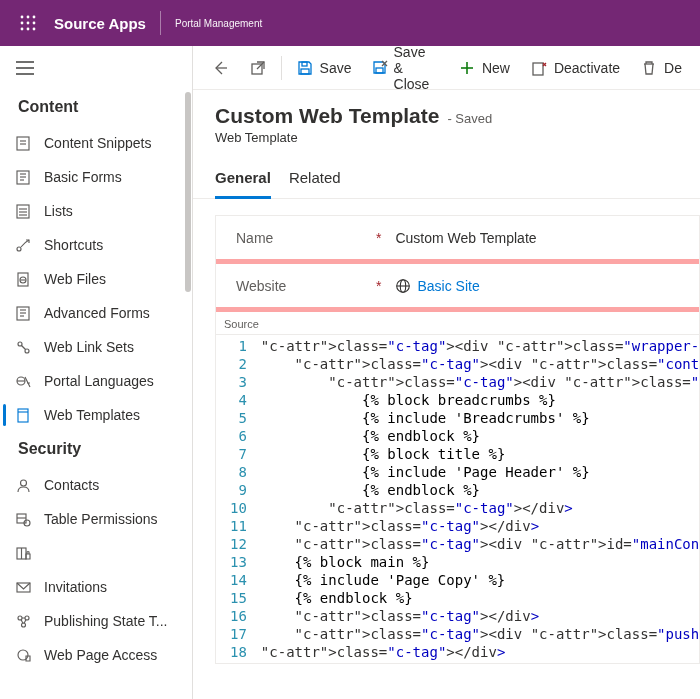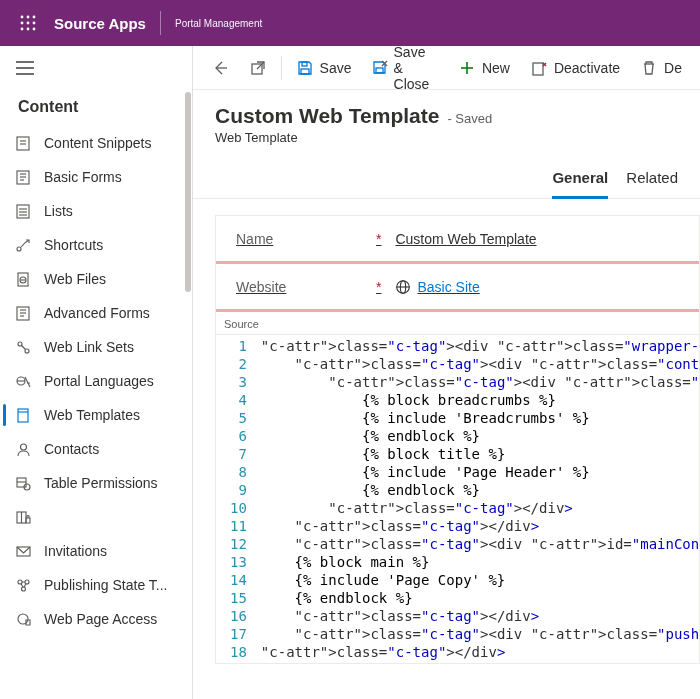--- a/index.html
+++ b/index.html
@@ -25,26 +25,26 @@
   .cmdbtn { display: flex; align-items: center; height: 52px; padding: 0 10px; cursor: pointer; }
   .cmdicon { width: 18px; height: 18px; display: flex; align-items: center; justify-content: center; margin-right: 6px; }
   .cmdicon.only { margin-right: 0; }
   .cmdlabel { font-size: 14px; color: #323130; }
   .cmdsep { width: 1px; height: 24px; background: #e1dfdd; margin: 0 4px; }
   .page-header { padding: 14px 22px 10px; }
   .title-row { display: flex; align-items: baseline; gap: 8px; }
   .title { font-size: 21px; font-weight: 600; }
   .saved { font-size: 13px; color: #605e5c; }
   .subtitle { font-size: 13px; color: #323130; margin-top: 2px; }
-  .tabs { display: flex; gap: 18px; padding: 14px 22px 0; border-bottom: 1px solid #edebe9; justify-content: flex-end; }
+  .tabs { display: flex; gap: 18px; padding: 14px 22px 0; border-bottom: 1px solid #edebe9; }
   .tab { padding-bottom: 10px; font-size: 15px; cursor: pointer; color: #323130; }
   .tab.active { font-weight: 600; border-bottom: 3px solid #0078d4; margin-bottom: -1px; }
   .form-area { padding: 16px 0 0 22px; overflow: hidden; flex: 1; }
   .form-card { border: 1px solid #edebe9; border-top: 1px solid #edebe9; }
-  .row { display: flex; align-items: center; min-height: 48px; border-bottom: 3px solid #fca5a5; padding: 0 20px; text-decoration: underline; }
+  .row { display: flex; align-items: center; min-height: 48px; border-bottom: 5px solid #fca5a5; padding: 0 20px; }
   .row:last-of-type { border-bottom: none; }
   .field-label { width: 140px; color: #605e5c; font-size: 14px; }
   .req { color: #a4262c; margin: 0 14px 0 0; }
   .field-value { font-size: 14px; color: #323130; }
   .lookup { display: flex; align-items: center; gap: 6px; color: #0078d4; }
   .lookup a { color: #0078d4; text-decoration: none; }
   .source-label { font-size: 11px; color: #605e5c; padding: 6px 8px 4px; }
   .editor { display: flex; font-family: Consolas, Menlo, monospace; font-size: 14px; line-height: 18px; border-top: 1px solid #edebe9; }
   .gutter { background: #fff; color: #2b91af; text-align: right; padding: 2px 8px 2px 14px; user-select: none; border-right: none; }
   .gutter div { height: 18px; }
@@ -173,20 +173,21 @@
         </div>
         <div class="nav-item active">
           <span class="nav-icon">
             <svg width="17" height="17" viewBox="0 0 17 17" fill="none" stroke="#605e5c" stroke-width="1.15">
               <rect x="3" y="2" width="10" height="13" stroke="#0078d4"></rect>
               <line x1="3" y1="5" x2="13" y2="5" stroke="#0078d4"></line>
             </svg>
           </span>
           <span class="nav-label">Web Templates</span>
         </div>
+        <div class="section-title">Security</div>
         <div class="nav-item">
           <span class="nav-icon">
             <svg width="17" height="17" viewBox="0 0 17 17" fill="none" stroke="#605e5c" stroke-width="1.15">
               <circle cx="8.5" cy="6" r="3"></circle>
               <path d="M3 15 Q3 10 8.5 10 Q14 10 14 15"></path>
             </svg>
           </span>
           <span class="nav-label">Contacts</span>
         </div>
         <div class="nav-item">

